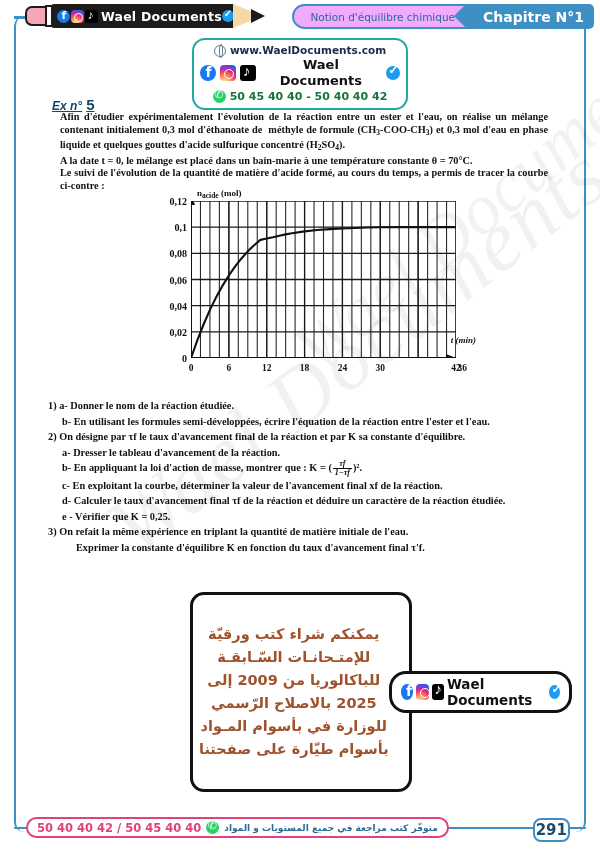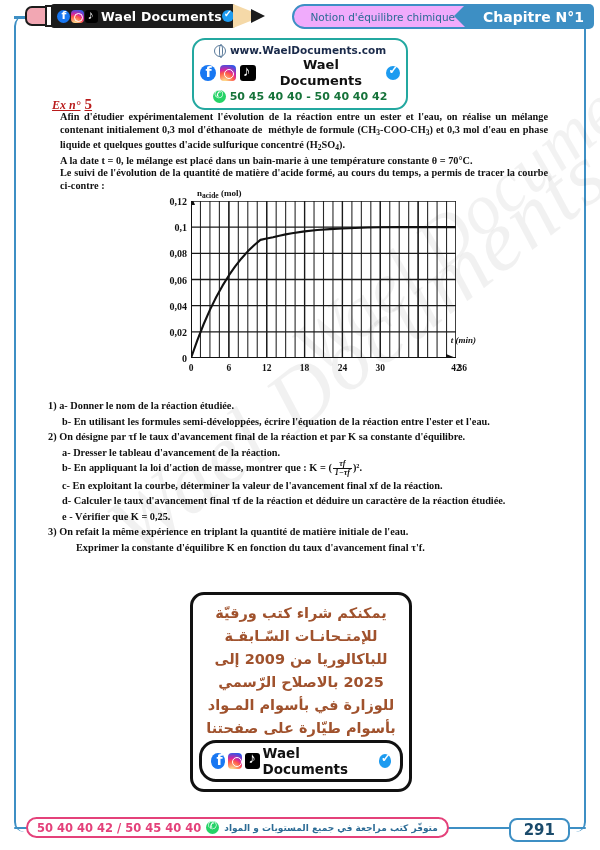--- a/index.html
+++ b/index.html
@@ -190,25 +190,25 @@
     position: relative; display: inline-block;
   }
   .wa::after {
     content: "✆"; position: absolute; left: 1.5px; top: -2.5px;
     color: #fff; font-size: 11px;
   }
 
   
   .ex-label {
     position: absolute; left: 52px; top: 96px;
-    font-family: Liberation Serif, serif;
+    font-family: Liberation Sans, sans-serif;
     font-weight: bold; font-style: italic;
     font-size: 12px;
     text-decoration: underline;
-    color: #b91c1c;
+    color: #0c4a6e;
   }
   .ex-num {
     font-size: 15px; font-style: normal; text-decoration: none;
     margin-left: 4px;
   }
 
   .body-text {
     position: absolute;
     left: 60px; top: 111px; width: 488px;
     font-family: "Liberation Serif", serif;
@@ -282,21 +282,21 @@
 
   
   .promo {
     position: absolute;
     left: 190px; top: 592px;
     width: 222px; height: 200px;
     border: 3.5px solid #111;
     border-radius: 14px;
     background: #fff;
     display: flex;
-    flex-direction: column;
+    flex-direction: row;
     align-items: center;
     padding: 6px 6px 7px;
   }
   .promo-lines {
     flex: 1;
     display: flex; flex-direction: column;
     align-items: center; justify-content: center;
     gap: 0px;
     direction: rtl;
   }
@@ -341,21 +341,21 @@
     font-family: "DejaVu Sans", sans-serif;
     font-weight: bold; font-size: 11.5px; color: #e4417a;
     white-space: nowrap; direction: ltr;
   }
   .page-no {
     position: absolute;
     right: 30px; bottom: 4px;
     border: 2px solid #3d8fc4;
     border-radius: 8px;
     background: #fff;
-    padding: 1px 13px;
+    padding: 1px 1px;
     font-family: "DejaVu Sans", sans-serif;
     font-weight: bold; font-size: 15px; color: #1b4b6b;
   }
   .footer-line {
     position: absolute;
     left: 14px; right: 14px; bottom: 17px;
     height: 2.5px; background: #3d8fc4;
     border-radius: 2px;
   }
 

